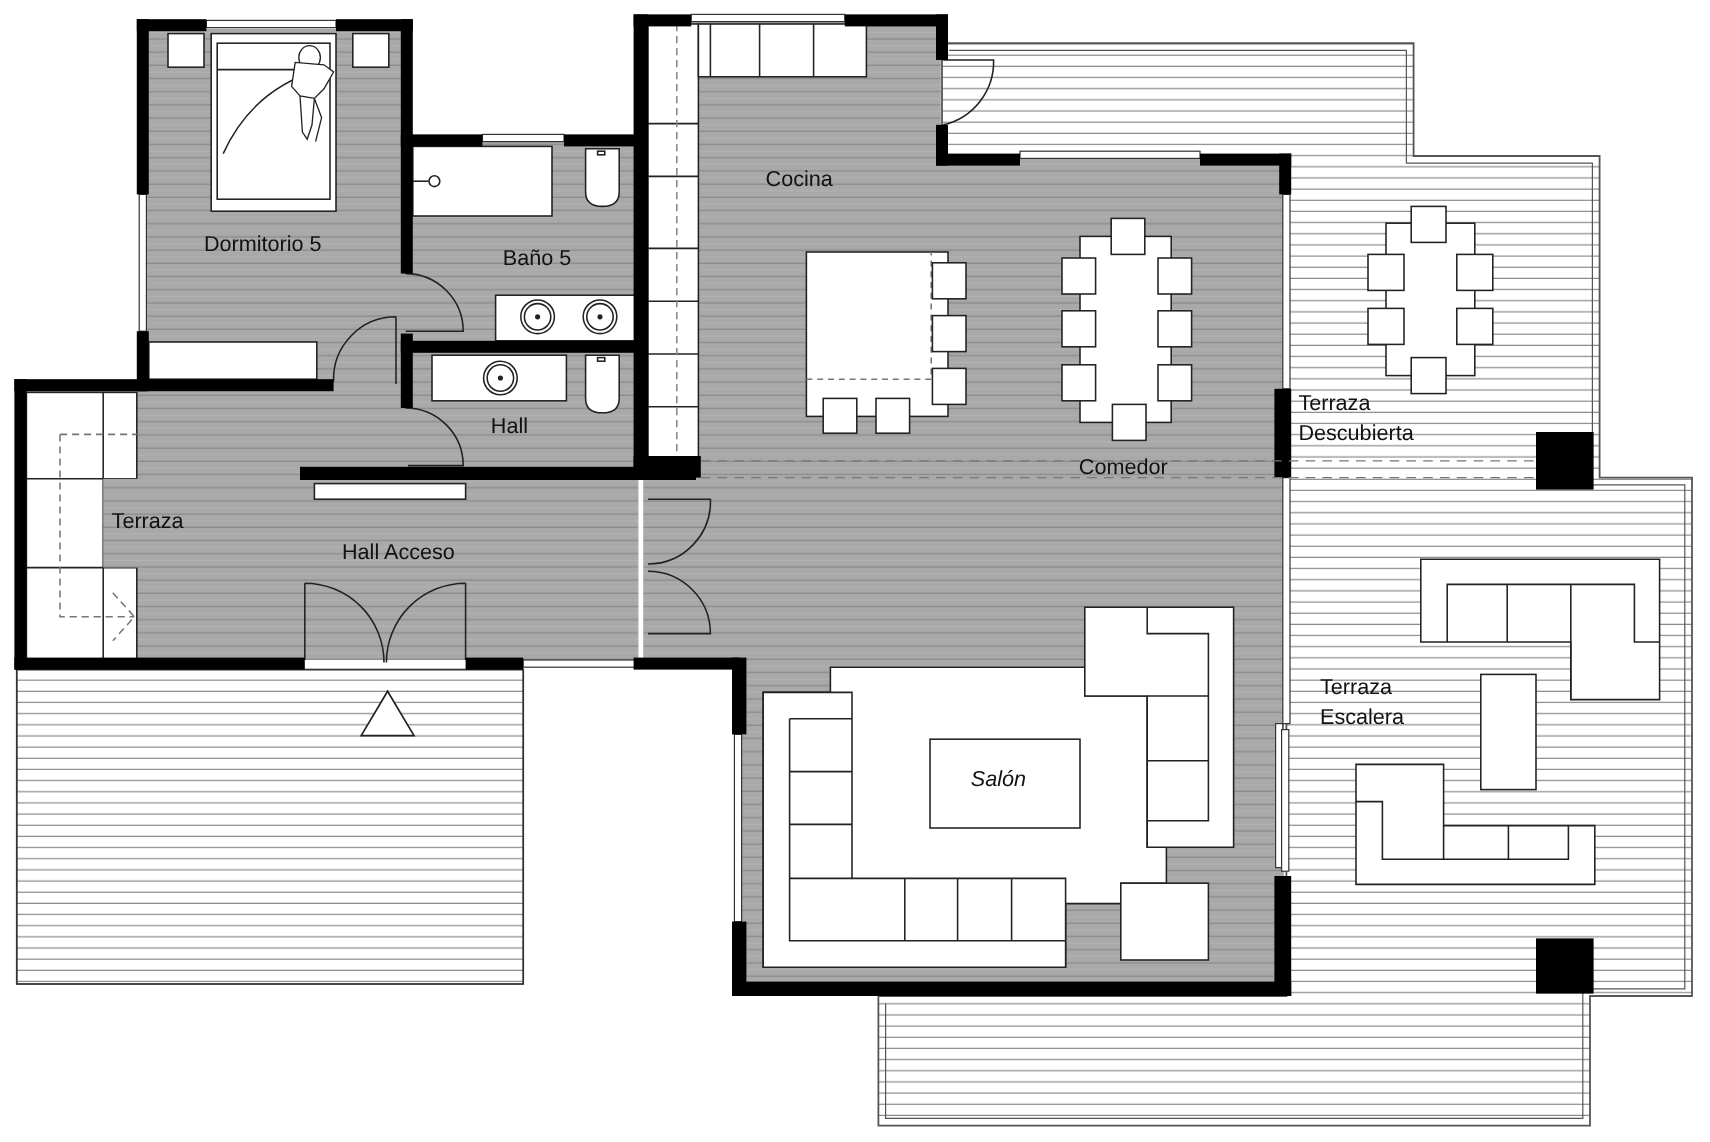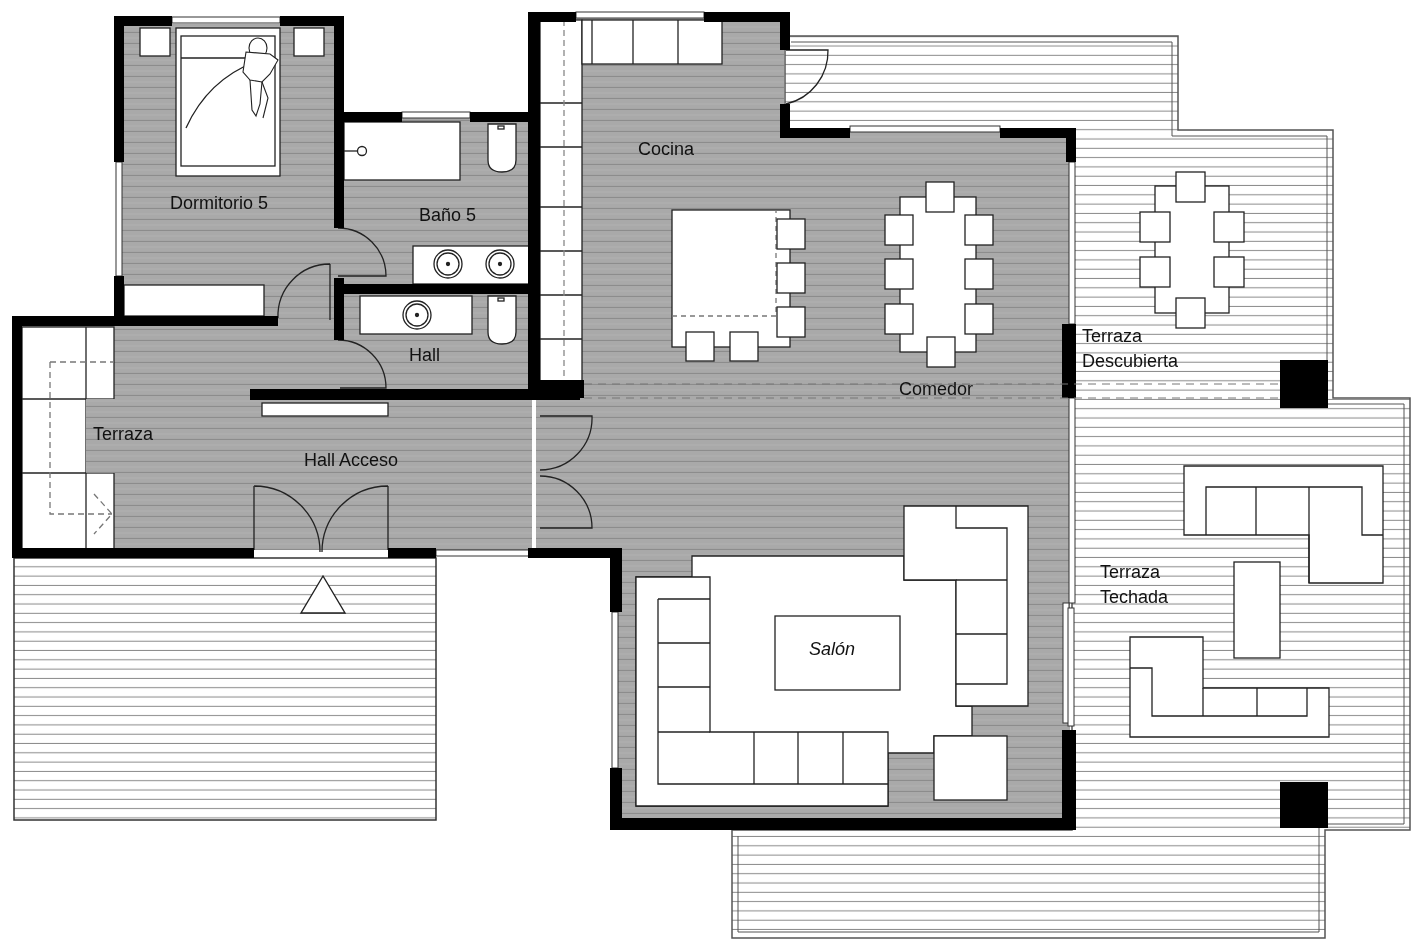--- a/index.html
+++ b/index.html
@@ -259,22 +259,22 @@
 
   <polygon points="323,576 345,613 301,613" fill="#fff" stroke="#222" stroke-width="1.4"></polygon>
 </svg>
 
 <div class="lbl" style="left:170px;top:194px;">Dormitorio 5</div>
 <div class="lbl" style="left:419px;top:206px;">Baño 5</div>
 <div class="lbl" style="left:409px;top:346px;">Hall</div>
 <div class="lbl" style="left:638px;top:140px;">Cocina</div>
 <div class="lbl" style="left:899px;top:380px;">Comedor</div>
 <div class="lbl" style="left:93px;top:425px;">Terraza</div>
-<div class="lbl" style="left:285px;top:451px;margin-left:19px;">Hall Acceso</div>
+<div class="lbl" style="left:285px;top:451px;">Hall Acceso</div>
 <div class="lbl" style="left:809px;top:640px;font-style:italic;">Salón</div>
 <div class="lbl two" style="left:1082px;top:324px;width:114px;">
   <div>Terraza</div>
   <div>Descubierta</div>
 </div>
 <div class="lbl two" style="left:1100px;top:560px;width:88px;">
   <div>Terraza</div>
-  <div>Techada</div>
+  <div>Escalera</div>
 </div>
 
 </body></html>

